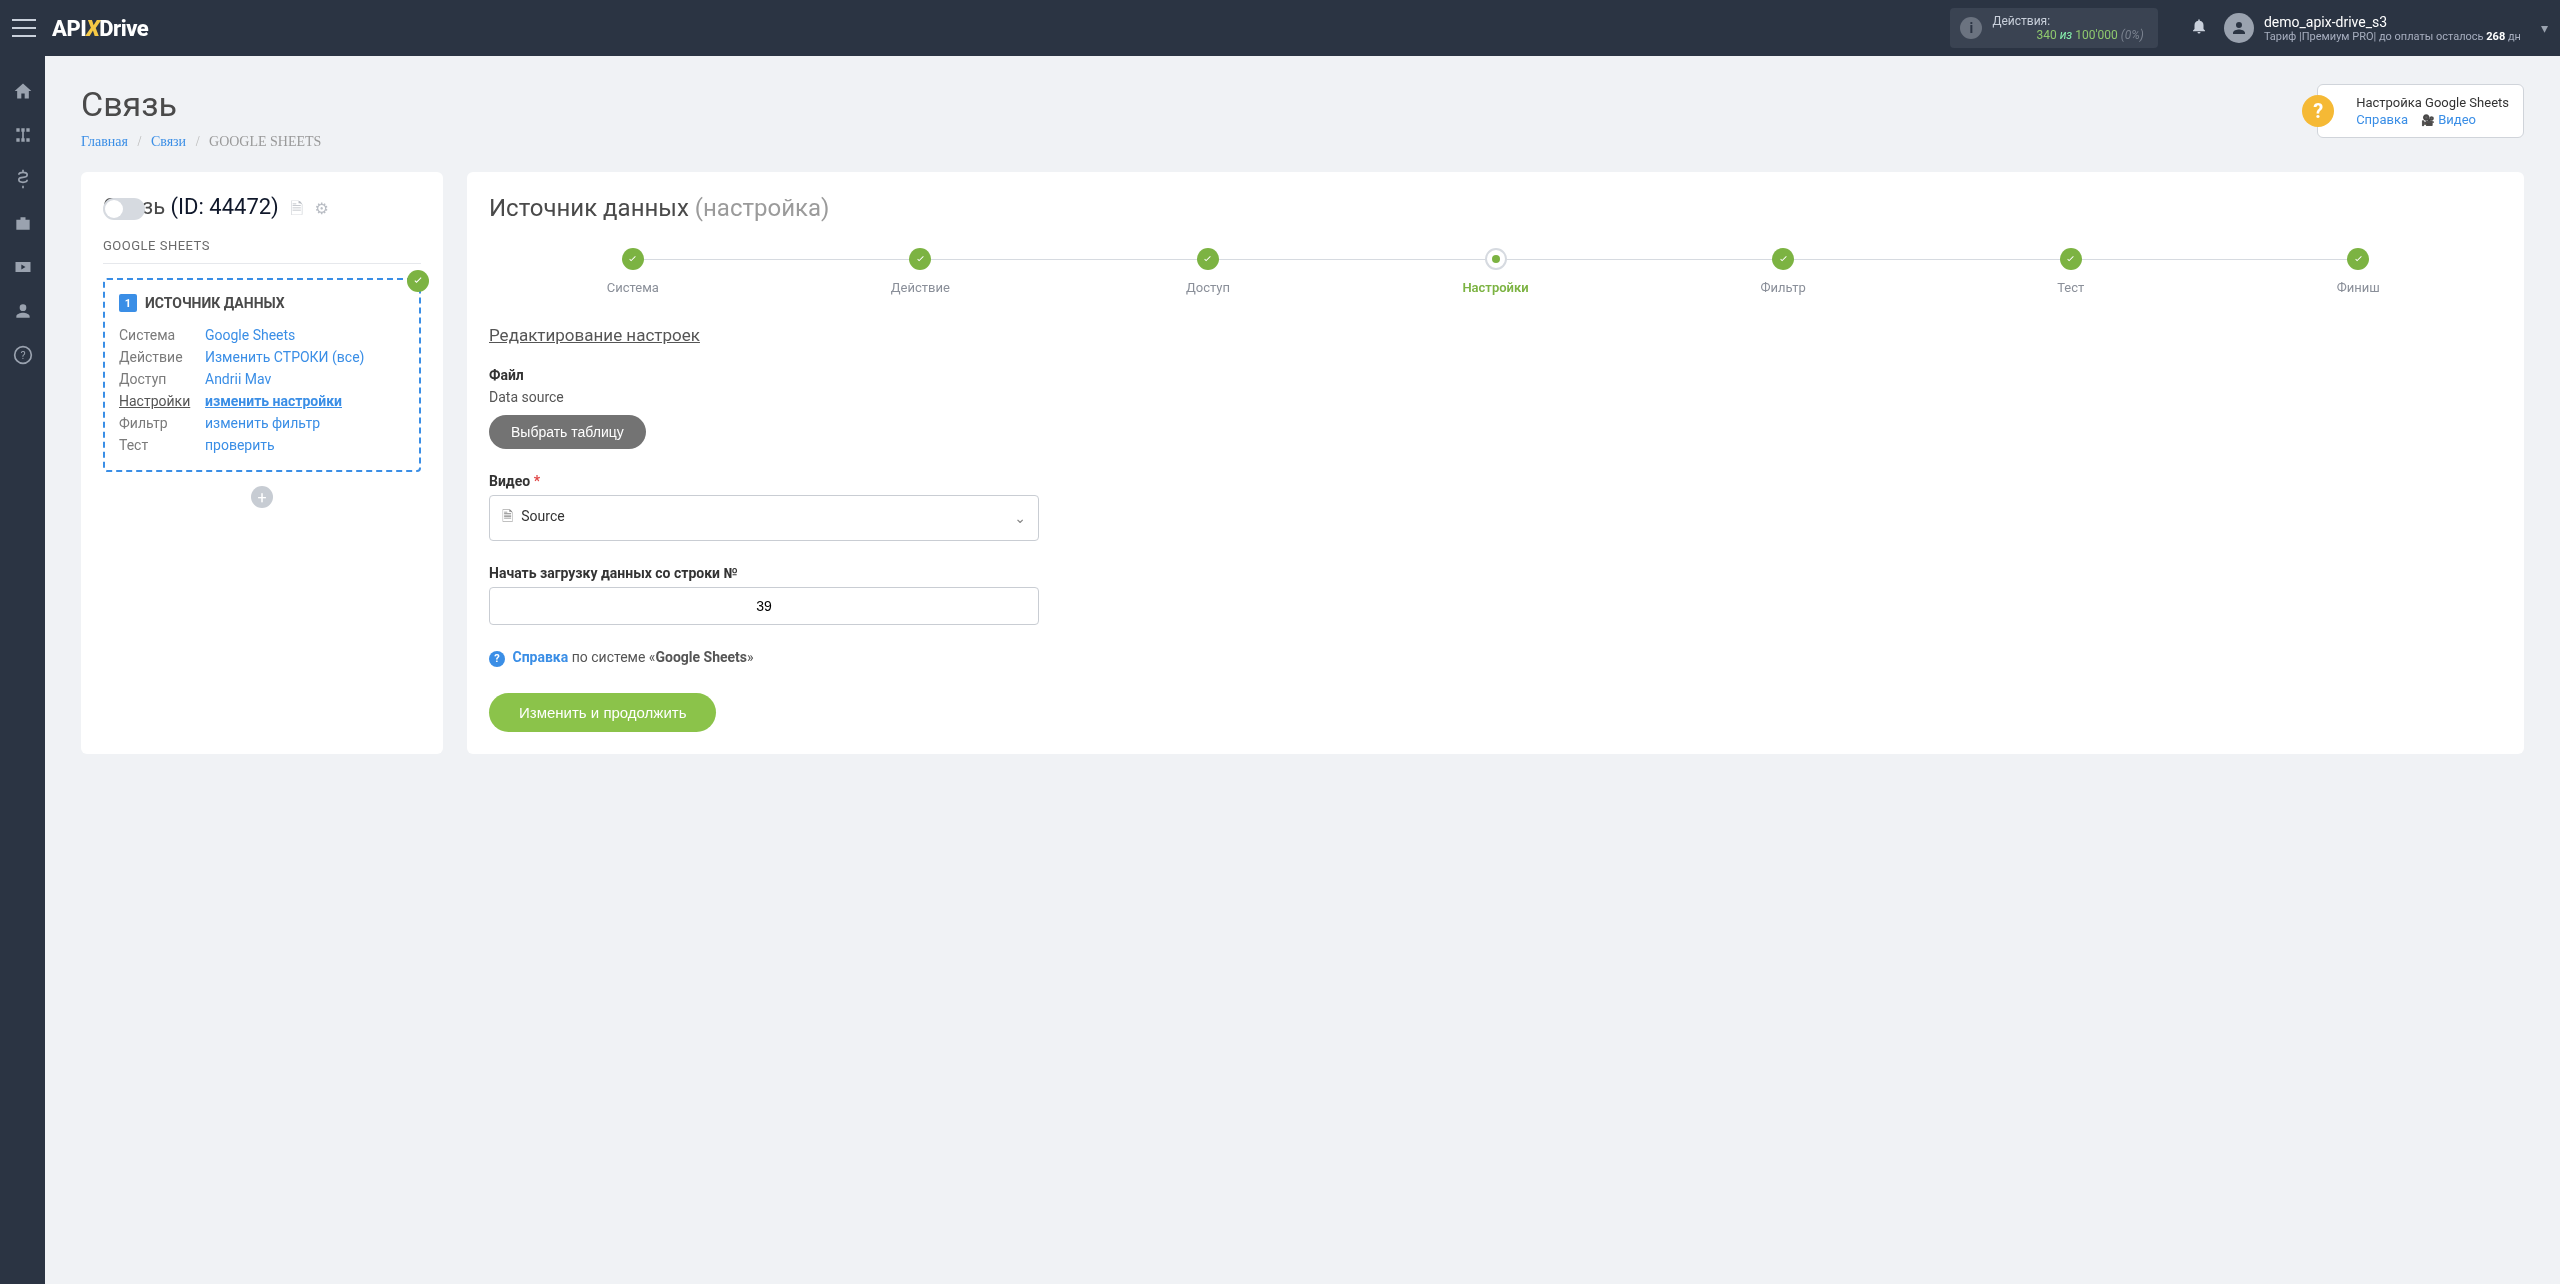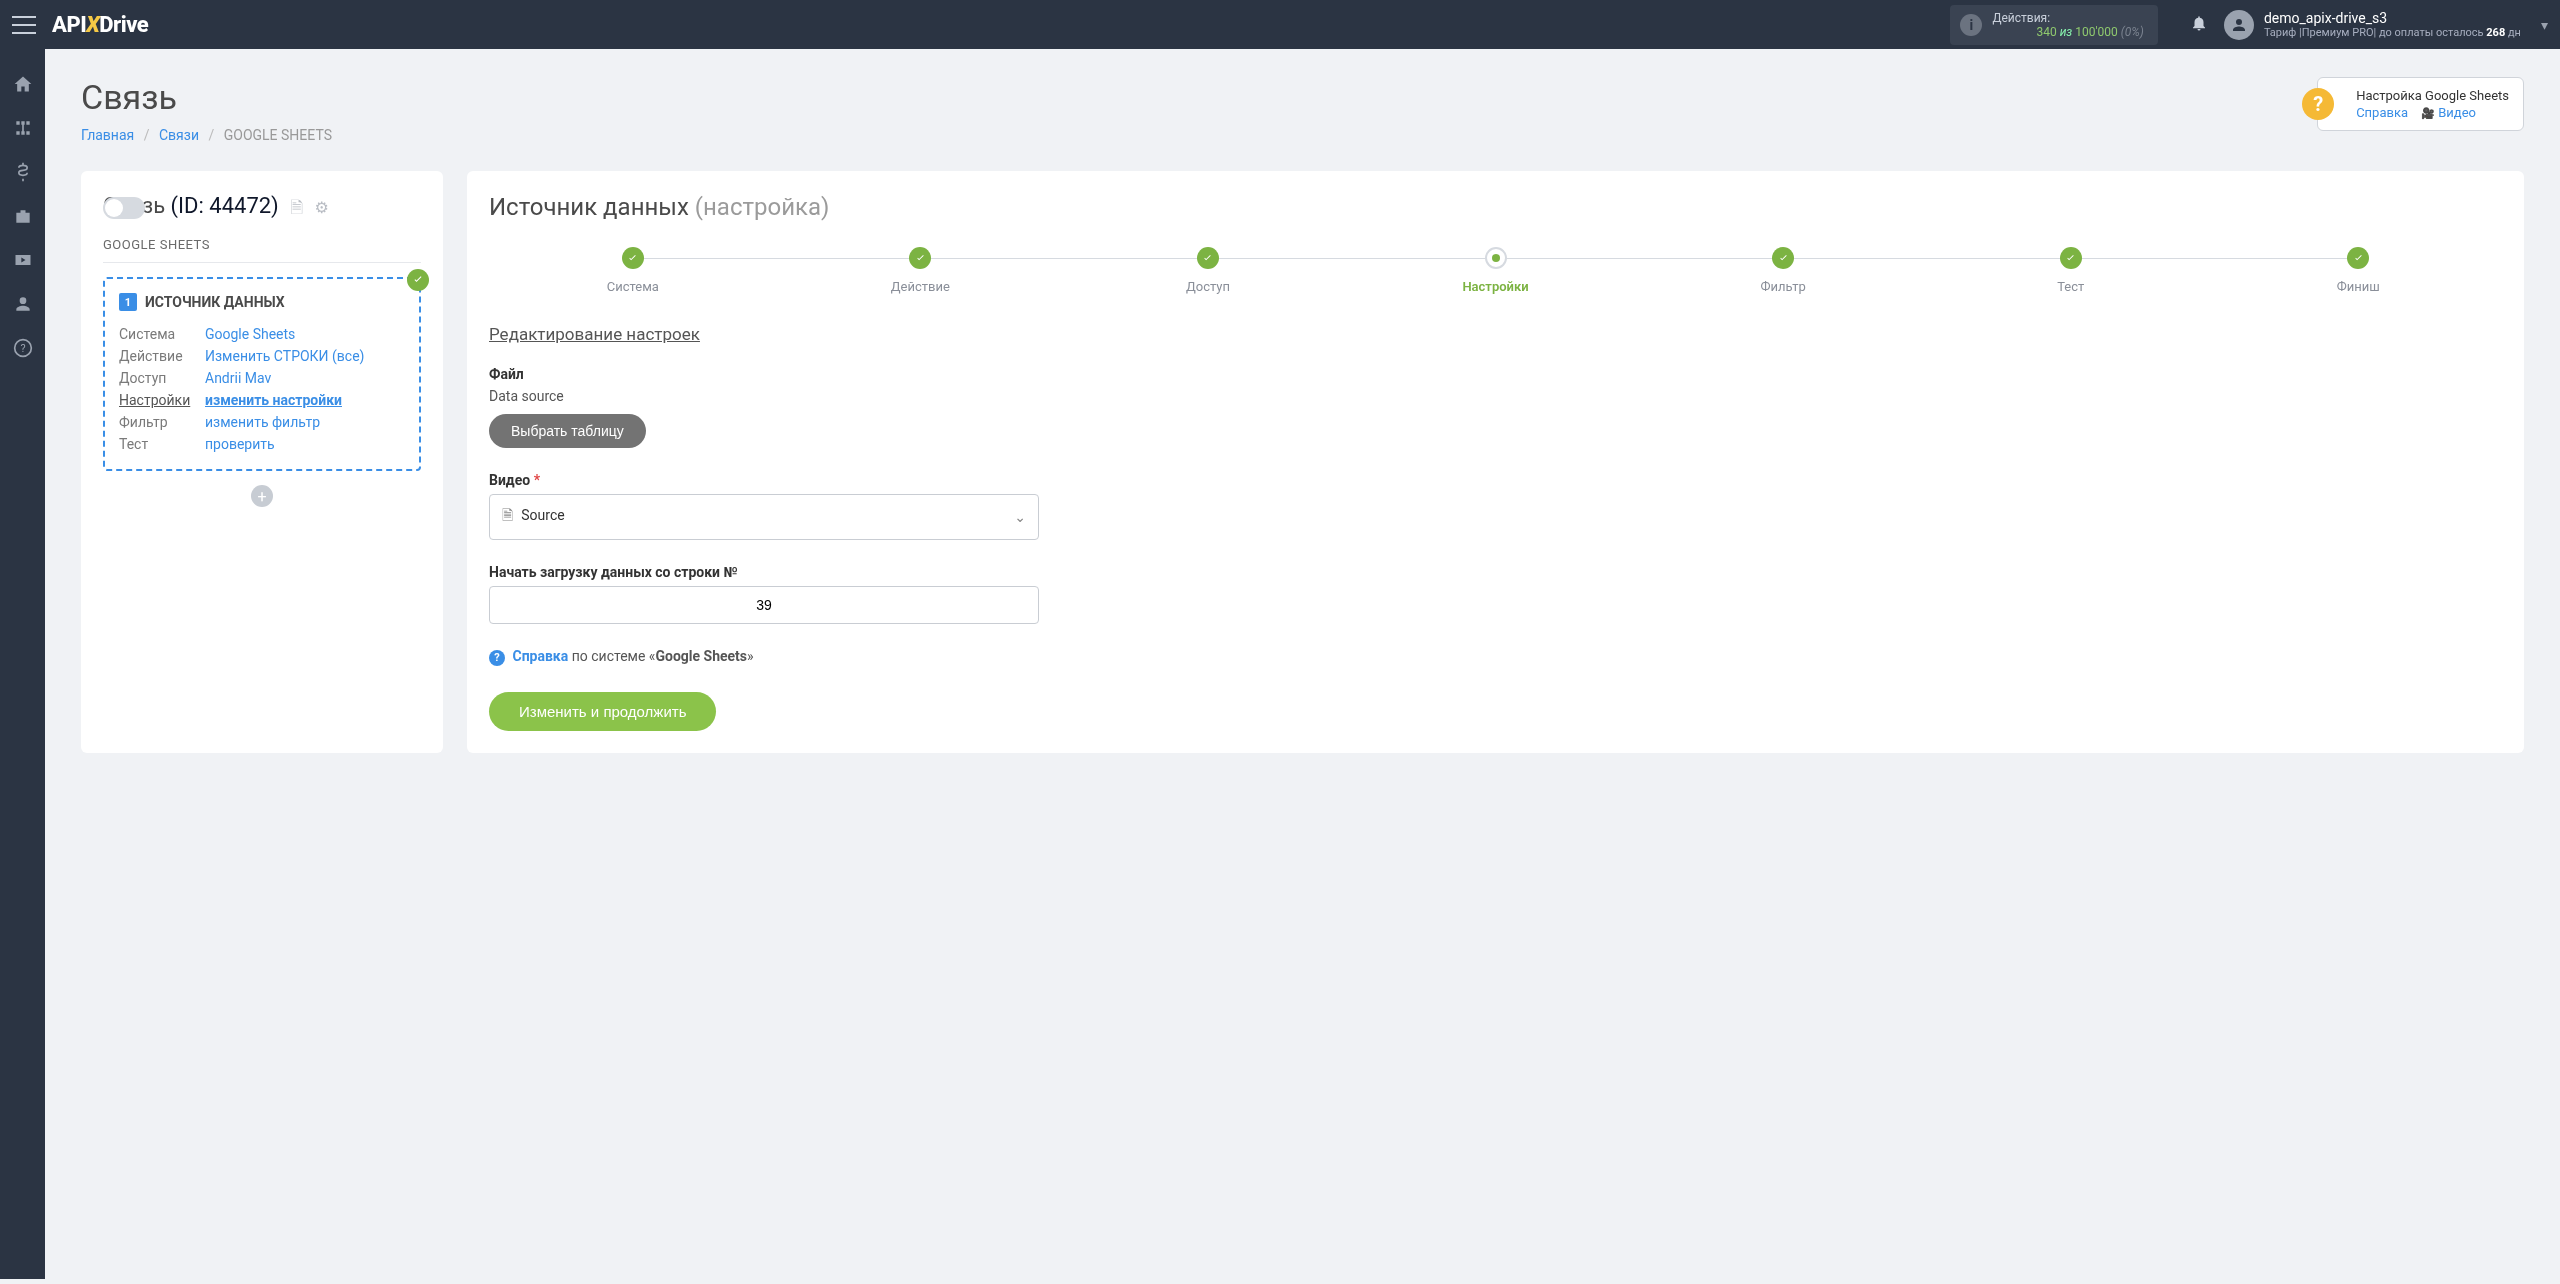--- a/index.html
+++ b/index.html
@@ -1,19 +1,19 @@
 <!DOCTYPE html>
 <html><head>
 <meta charset="utf-8">
 <style>
 * { margin: 0; padding: 0; box-sizing: border-box; }
 body { font-family: -apple-system, BlinkMacSystemFont, "Segoe UI", Roboto, sans-serif; background: #f0f2f5; color: #333; }
 
 
-.topbar { background: #2b3443; height: 49px; display: flex; align-items: center; padding: 0 12px; color: #fff; }
+.topbar { background: #2b3443; height: 56px; display: flex; align-items: center; padding: 0 12px; color: #fff; }
 .hamburger { width: 24px; height: 18px; display: flex; flex-direction: column; justify-content: space-between; cursor: pointer; margin-right: 16px; }
 .hamburger span { height: 2px; background: #c9d0db; }
 .logo { font-weight: 800; font-size: 22px; letter-spacing: -0.5px; }
 .logo .x { color: #f6c945; font-style: italic; font-weight: 900; }
 .topbar-spacer { flex: 1; }
 .actions-box { background: #3a4352; border-radius: 4px; padding: 6px 14px 6px 10px; display: flex; align-items: center; gap: 10px; margin-right: 16px; }
 .actions-box .info-icon { width: 22px; height: 22px; border-radius: 50%; background: #6b7380; display: flex; align-items: center; justify-content: center; font-weight: bold; font-size: 14px; color: #2b3443; }
 .actions-box .lbl { font-size: 12px; color: #c9d0db; }
 .actions-box .nums { font-size: 12px; }
 .actions-box .n1 { color: #8fc96e; margin-left: 44px; }
@@ -31,21 +31,21 @@
 
 
 .layout { display: flex; min-height: calc(100vh - 54px); }
 .rail { width: 45px; background: #2b3443; display: flex; flex-direction: column; align-items: center; padding-top: 24px; gap: 22px; }
 .rail-item { color: #9aa2af; cursor: pointer; width: 22px; height: 22px; display: flex; align-items: center; justify-content: center; }
 .rail-item svg { width: 20px; height: 20px; fill: #9aa2af; }
 
 
 .main { flex: 1; padding: 28px 36px; position: relative; }
 .page-title { font-size: 34px; font-weight: 400; color: #4a4a4a; margin-bottom: 10px; }
-.breadcrumb { font-size: 14px; color: #999; margin-bottom: 28px; }
+.breadcrumb { font-size: 14px; color: #999; margin-bottom: 22px; font-family: Liberation Serif, serif; }
 .breadcrumb a { color: #3a8ee6; text-decoration: none; }
 .breadcrumb .sep { margin: 0 6px; color: #bbb; }
 
 
 .help-box { position: absolute; top: 28px; right: 36px; background: #fff; border: 1px solid #d0d4da; border-radius: 6px; padding: 10px 14px 10px 38px; font-size: 13px; }
 .help-box .q { position: absolute; left: -16px; top: 50%; transform: translateY(-50%); width: 32px; height: 32px; border-radius: 50%; background: #f5b935; display: flex; align-items: center; justify-content: center; color: #fff; font-weight: bold; font-size: 20px; }
 .help-box .title { color: #333; }
 .help-box .links { margin-top: 2px; }
 .help-box .links a { color: #3a8ee6; text-decoration: none; margin-right: 10px; }
 .help-box .cam { font-size: 11px; }

